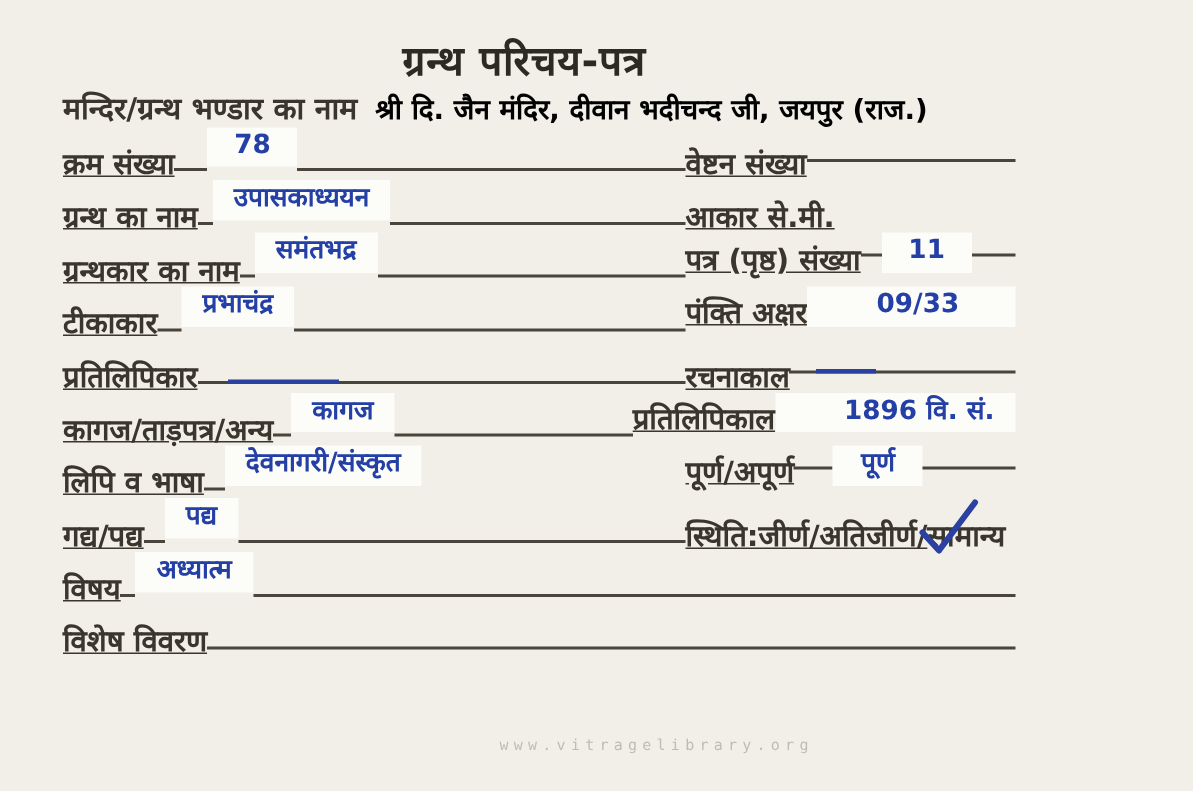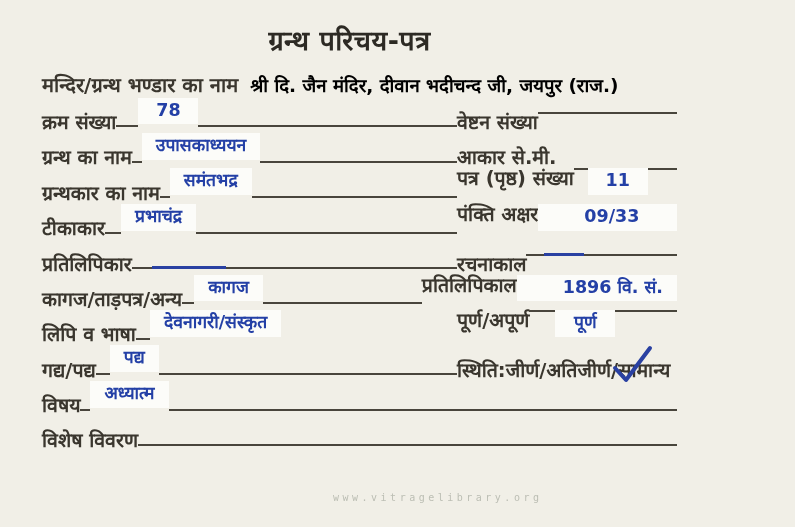--- a/index.html
+++ b/index.html
@@ -18,38 +18,38 @@
     padding-top:21px;
     font-size:27px;
     font-weight:bold;
     color:#2d2a24;
     letter-spacing:0.5px;
   }
   .content { padding:0 22px 0 42px; }
   .header-row {
     display:flex;
     align-items:baseline;
-    margin-top:13px;
     white-space:nowrap;
   }
   .header-label { font-size:20px; font-weight:600; color:#3a362e; }
   .header-value {
     font-size:18.5px; font-weight:600;
     color:#000000;
     margin-left:12px;
   }
   .rows { margin-top:3px; }
   .row { display:flex; height:35.4px; align-items:flex-end; }
   .half-l { width:415px; display:flex; align-items:flex-end; }
-  .half-r { flex:1; display:flex; align-items:flex-start; }
+  .half-r { flex:1; display:flex; align-items:center; }
   .lbl {
     font-size:19.5px; font-weight:600;
     line-height:1.1; white-space:nowrap;
     color:#3a362e;
     padding-bottom:3px;
+    text-decoration:underline;
   }
   .ln { border-bottom:2px solid #49453c; margin-bottom:9px; height:0; }
   .grow { flex:1; }
   .seg { border-bottom:2px solid #49453c; margin-bottom:9px; height:0; }
   .noline { border-bottom:none; }
   .rel { position:relative; }
   .val {
     font-size:17.5px; font-weight:bold;
     color:#2440a6;
     background:#fcfcf9;

